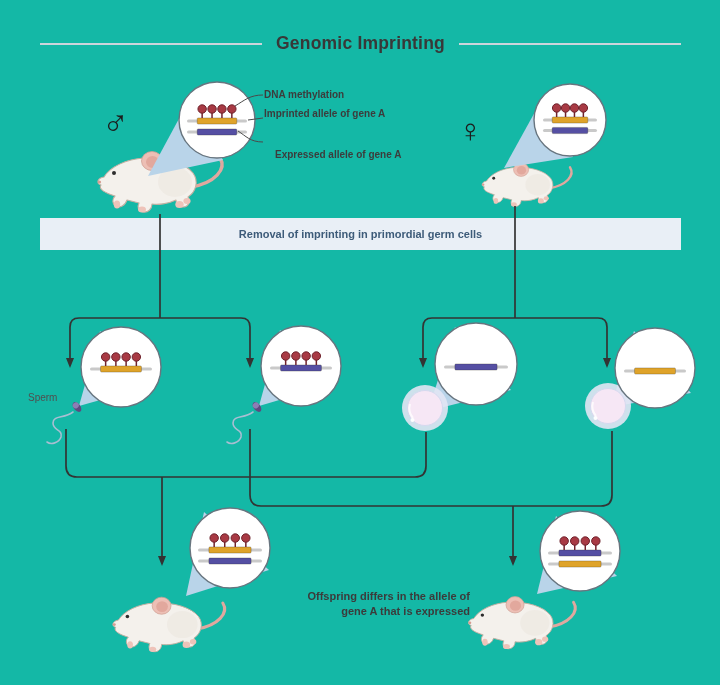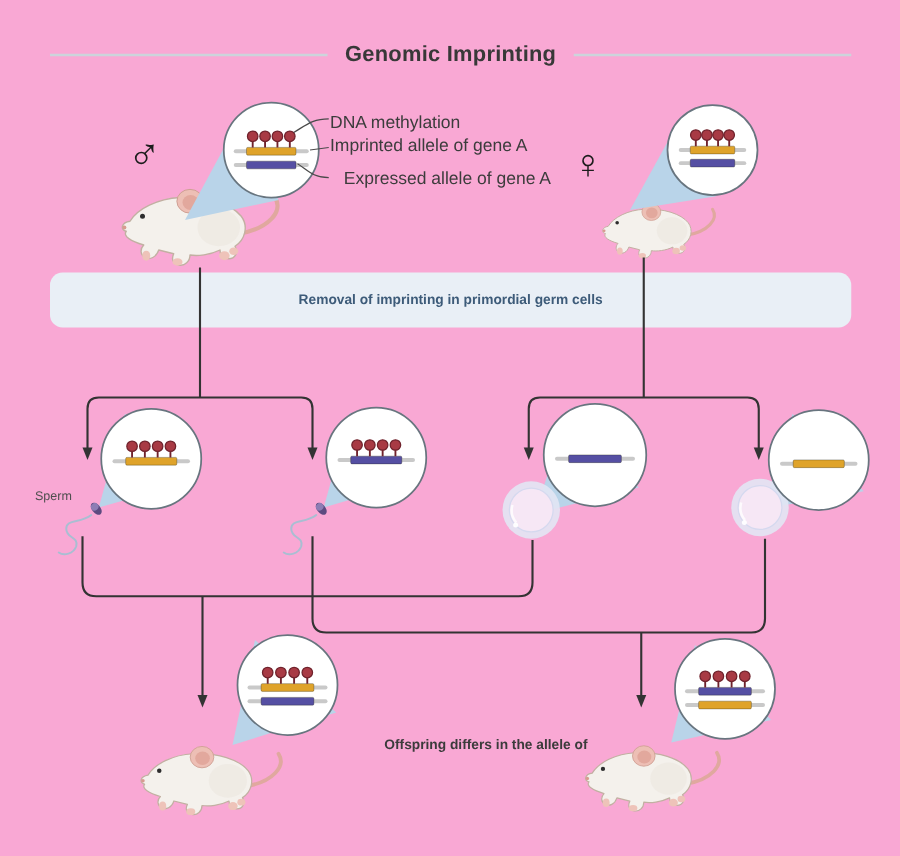--- a/index.html
+++ b/index.html
@@ -1,33 +1,33 @@
 <!DOCTYPE html>
 <html style="--band1-bg: #e9eff6; --band2-bg: #dae5f0; --band-text: #3d5b79; --arrow: #333333; --circle-outline: #68757f; --beam: #b9d4e9;"><head>
 <meta charset="utf-8">
 <style>
   html,body{margin:0;padding:0;background:#fff;}
   #canvas{
-    position:relative;width:720px;height:685px;background:#f9a8d4;overflow:hidden;
+    position:relative;width:720px;height:685px;background:#14b8a6;overflow:hidden;
     font-family:"Liberation Sans","DejaVu Sans",sans-serif;
   }
   .title-row{position:absolute;top:33px;left:0;width:720px;display:flex;align-items:center;}
   .title-row .rule{flex:1;height:2px;background:#ccd4db;}
   .title-row .rule.left{margin-left:40px;}
   .title-row .rule.right{margin-right:39px;}
   .title-row .title{margin:0 14px;font-size:17.5px;font-weight:700;color:#383838;letter-spacing:.2px;white-space:nowrap;}
   .sym{position:absolute;color:#1c1c1c;font-weight:700;line-height:1;}
   .sym.male{left:102px;top:104px;font-size:36px;}
   .sym.female{left:458px;top:114px;font-size:33px;}
-  .legend-label{position:absolute;left:264px;font-size:14px;color:#3c3c3c;white-space:nowrap;line-height:1;}
+  .legend-label{position:absolute;left:264px;font-size:10px;color:#3c3c3c;white-space:nowrap;line-height:1;font-weight:bold;}
   .legend-label.l1{top:90px;}
   .legend-label.l2{top:109px;}
-  .legend-label.l3{top:135px;padding-left:11px;}
-  .band{position:absolute;left:40px;width:641px;height:44px;display:flex;align-items:center;justify-content:center;
-        font-size:11px;font-weight:700;color:var(--band-text,#3d5b79);border-radius:10px;}
+  .legend-label.l3{top:150px;padding-left:11px;}
+  .band{position:absolute;left:40px;width:641px;height:32px;display:flex;align-items:center;justify-content:center;
+        font-size:11px;font-weight:700;color:var(--band-text,#3d5b79);}
   #band1{top:218px;background:var(--band1-bg,#e9eff6);}
   #band2{top:262px;background:var(--band2-bg,#dae5f0);}
   .cell-label{position:absolute;font-size:10px;color:#4f4f4f;line-height:1;}
   .cell-label.sperm{left:28px;top:393px;}
   .cell-label.egg{left:383px;top:395px;margin-left:28px;}
   .caption{position:absolute;left:258px;top:589px;width:212px;text-align:right;
            font-size:11px;font-weight:700;color:#3b3b3b;line-height:15px;}
   svg#art{position:absolute;left:0;top:0;}
   .arrow-line{stroke:var(--arrow,#333);stroke-width:1.7;fill:none;}
   .arrow-head{fill:var(--arrow,#333);}
@@ -53,20 +53,21 @@
   <div class="legend-label l2">Imprinted allele of gene A</div>
   <div class="legend-label l3">Expressed allele of gene A</div>
 
   <div class="band" id="band1">Removal of imprinting in primordial germ cells</div>
 
   <div class="cell-label sperm">Sperm</div>
   <div class="cell-label egg">Egg</div>
 
   <div class="caption">
     <div>Offspring differs in the allele of</div>
+    <div>gene A that is expressed</div>
   </div>
 
   <svg id="art" width="720" height="685" viewBox="0 0 720 685">
     <defs>
       <g id="mouse-shape">
         <path d="M103,49 C127,45 139,31 132,20" fill="none" stroke="#e0a89f" stroke-width="3.4" stroke-linecap="round"></path>
         <path d="M13,47 C8,46 9,40 16,39 C22,29 38,21 56,20 C78,19 97,25 105,35 C111,43 108,54 100,59 C103,64 100,69 95,69 C90,69 88,66 88,62 C80,66 70,67 64,66 C64,71 60,75 55,74 C50,73 49,69 51,65 L39,62 C37,68 32,70 28,68 C24,66 24,61 27,58 C17,55 10,51 13,47 Z" fill="#f4f1ec" stroke="#c2b0a2" stroke-width="1.1" stroke-linejoin="round"></path>
         <ellipse cx="87" cy="44" rx="17" ry="15" fill="#ebe5df" opacity="0.55"></ellipse>
         <ellipse cx="64" cy="23" rx="10.5" ry="9.5" fill="#edbfb5" stroke="#cfa094" stroke-width="0.8"></ellipse>
         <ellipse cx="64.5" cy="24" rx="6.5" ry="6" fill="#e2a89d"></ellipse>

